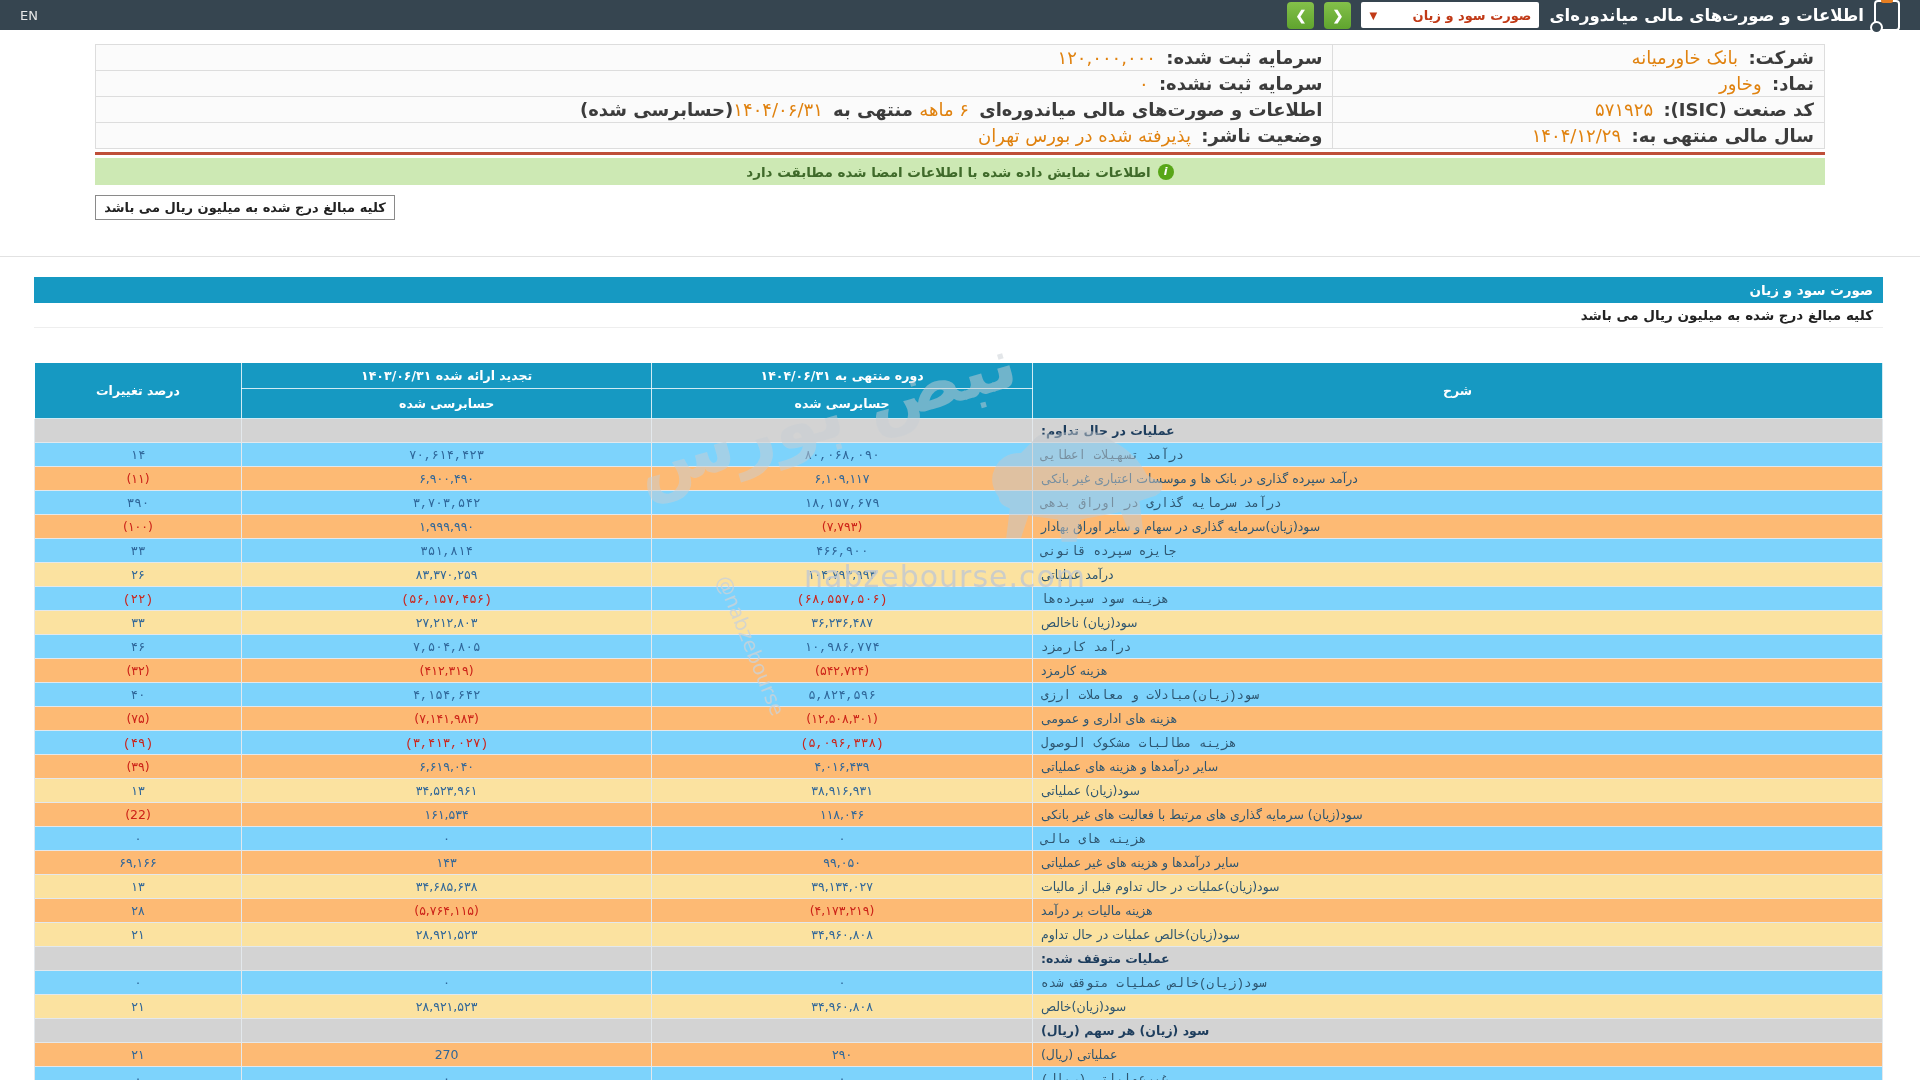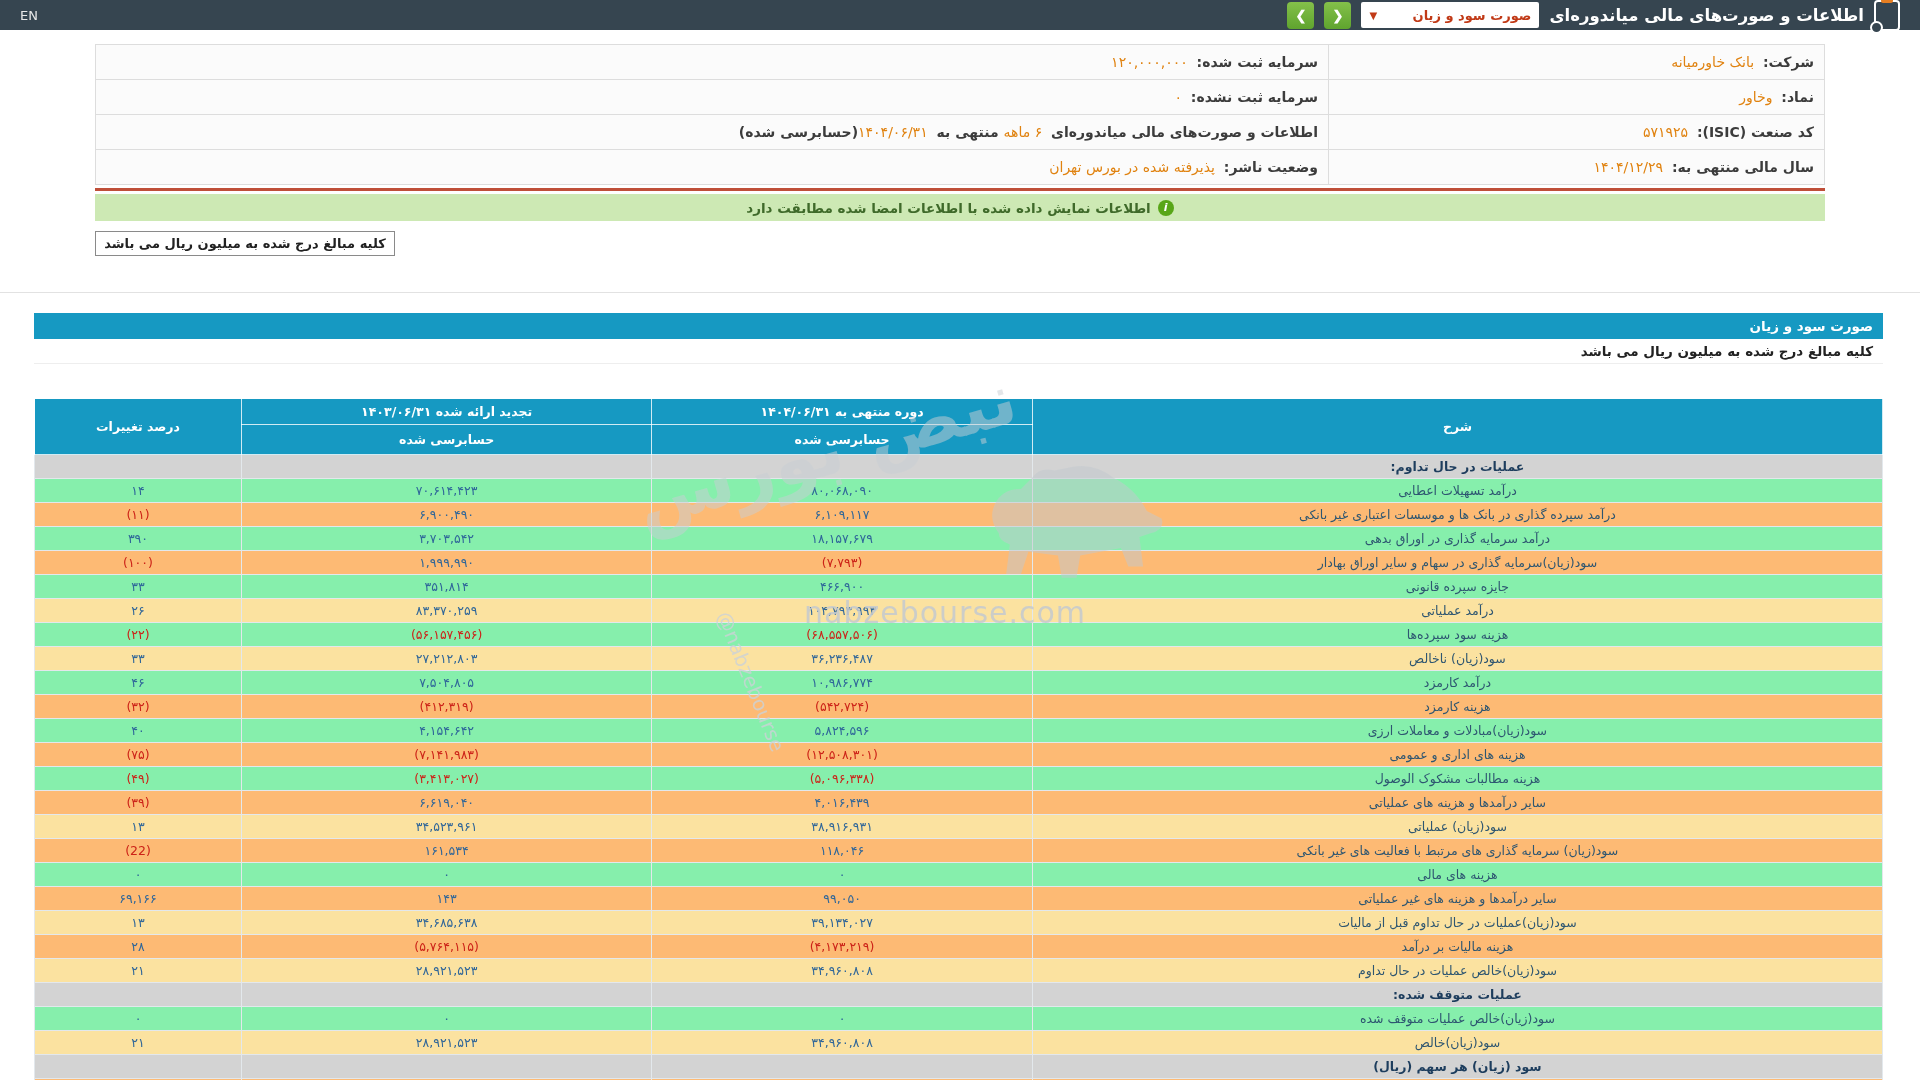--- a/index.html
+++ b/index.html
@@ -37,21 +37,21 @@
   }
   .clip-icon::after {
     content:""; position:absolute; width:9px; height:9px; border:2px solid #fff;
     border-radius:50%; background:#364550; bottom:-5px; left:-6px;
   }
 
   
   .header-wrap { margin:14px 95px 0 95px; }
   .info-table { width:100%; border-collapse:collapse; direction:rtl; background:#fbfbfb; border:1px solid #d9d9d9; }
   .info-table td {
-    border:1px solid #ddd; height:26px; padding:9px 10px; font-size:14px;
+    border:1px solid #ddd; height:26px; padding:0 10px; font-size:18px;
     color:#3c3c3c; font-weight:bold; text-align:right; white-space:nowrap;margin-top:28px;
   }
   .info-table .val { color:#e0820f; font-weight:normal; padding-right:4px; }
   .red-line { height:3px; background:#bf4f39; margin-top:3px; }
   .notice {
     margin-top:3px; background:#cde9b4; height:27px; display:flex; align-items:center;
     justify-content:center; gap:7px; font-size:13.5px; font-weight:bold;
     color:#3f6a2a; direction:rtl;
   }
   .notice .i-icon {
@@ -79,24 +79,24 @@
   table.data-table { margin-top:34px; width:100%; border-collapse:collapse; table-layout:fixed; }
   .data-table thead th {
     background:#1699c2; color:#fff; font-size:12.5px; font-weight:bold;
     border:1px solid rgba(255,255,255,.8); height:26px; padding:0 6px;
   }
   .data-table thead tr.sub th { height:30px; font-weight:bold; }
   .data-table td {
     height:24px; font-size:12.5px; border:1px solid #e3e8ec; padding:0 8px;
     white-space:nowrap; overflow:hidden;
   }
-  .data-table td.desc { text-align:center; color:#2e5671; }
+  .data-table td.desc { text-align:left; color:#2e5671; }
   .data-table td.num { text-align:center; color:#2f6699; }
   .data-table td.num.neg, .data-table td.desc.neg { color:#cc2218; }
-  .data-table tr.blue td { background:#86efac; }
+  .data-table tr.blue td { background:#7dd3fc;font-family:Liberation Mono, monospace; }
   .data-table tr.white td { background:#fdba74; }
   .data-table tr.yellow td { background:#fbe2a0; }
   .data-table tr.section td { background:#d3d3d3; color:#1d3d5d; font-weight:bold; }
 
   
   .watermark { position:absolute; inset:0; pointer-events:none; z-index:5; }
   .wm-fa {
     position:absolute; left:595px; top:95px; font-size:72px; font-weight:bold;
     color:#c9cfd4; transform:rotate(-16deg); opacity:.5; white-space:nowrap;
   }

